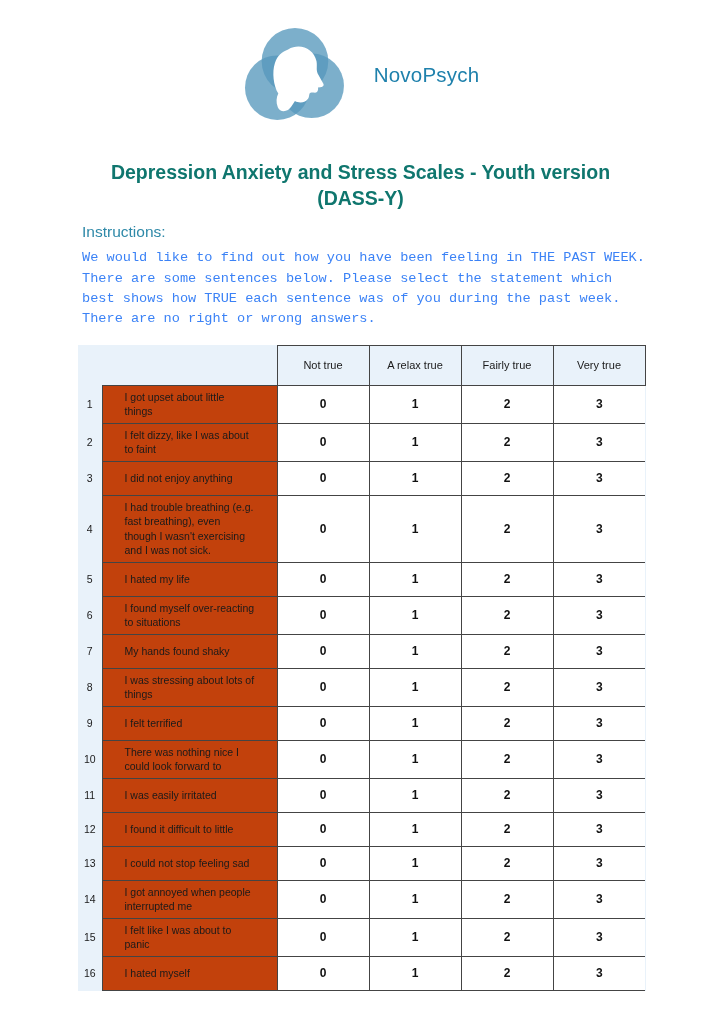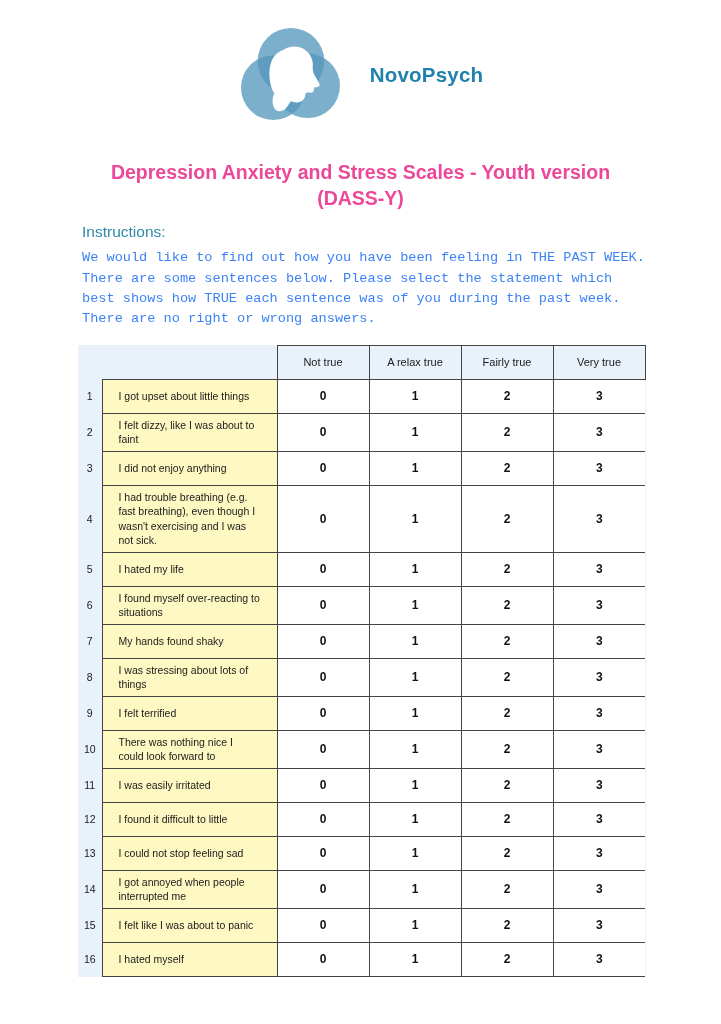--- a/index.html
+++ b/index.html
@@ -13,37 +13,36 @@
     overflow: hidden;
     padding-top: 26px;
   }
   
   .logo-row {
     display: flex;
     align-items: center;
     justify-content: center;
     gap: 30px;
     height: 98px;
-    font-weight: bold;
   }
   .logo-icon { width: 102px; height: 98px; }
   .brand-name {
     font-size: 20.5px;
     color: #1f81ac;
     letter-spacing: 0.2px;
   }
   
   .doc-title {
     margin: 36px auto 0;
     max-width: 520px;
     text-align: center;
     font-size: 19.5px;
     font-weight: bold;
     line-height: 1.32;
-    color: #ec4899;
+    color: #0f766e;
   }
   
   .content { margin-left: 82px; margin-right: 76px; }
   .instructions-heading {
     margin-top: 12px;
     font-size: 15.5px;
     font-weight: normal;
     color: #2e89a8;
   }
   .instructions-body {
@@ -63,39 +62,39 @@
   }
   .qtable col.c-num  { width: 24px; }
   .qtable col.c-stmt { width: 175px; }
   .qtable col.c-opt  { width: 92px; }
   .qtable th.corner { border: none; background: #e9f2fa; }
   .qtable th.option-header {
     border: 1px solid #444444;
     background: #e9f2fa;
     font-weight: normal;
     font-size: 11px;
-    height: 34px;
+    height: 40px;
     text-align: center;
     color: #1a1a1a;
   }
   .qtable td { vertical-align: middle; }
   .qtable td.row-number {
     border: none;
     background: #e9f2fa;
     font-size: 10.5px;
     text-align: center;
     color: #1a1a1a;
     padding: 0 2px;
   }
   .qtable td.statement {
     border: 1px solid #444444;
-    background: #fef9c3;
+    background: #c2410c;
     font-size: 10.5px;
     line-height: 1.38;
-    padding: 4px 16px;
+    padding: 4px 22px;
     color: #1a1a1a;
   }
   .qtable td.answer {
     border: 1px solid #444444;
     background: #ffffff;
     text-align: center;
     font-weight: bold;
     font-size: 12px;
     color: #111111;
     cursor: pointer;

